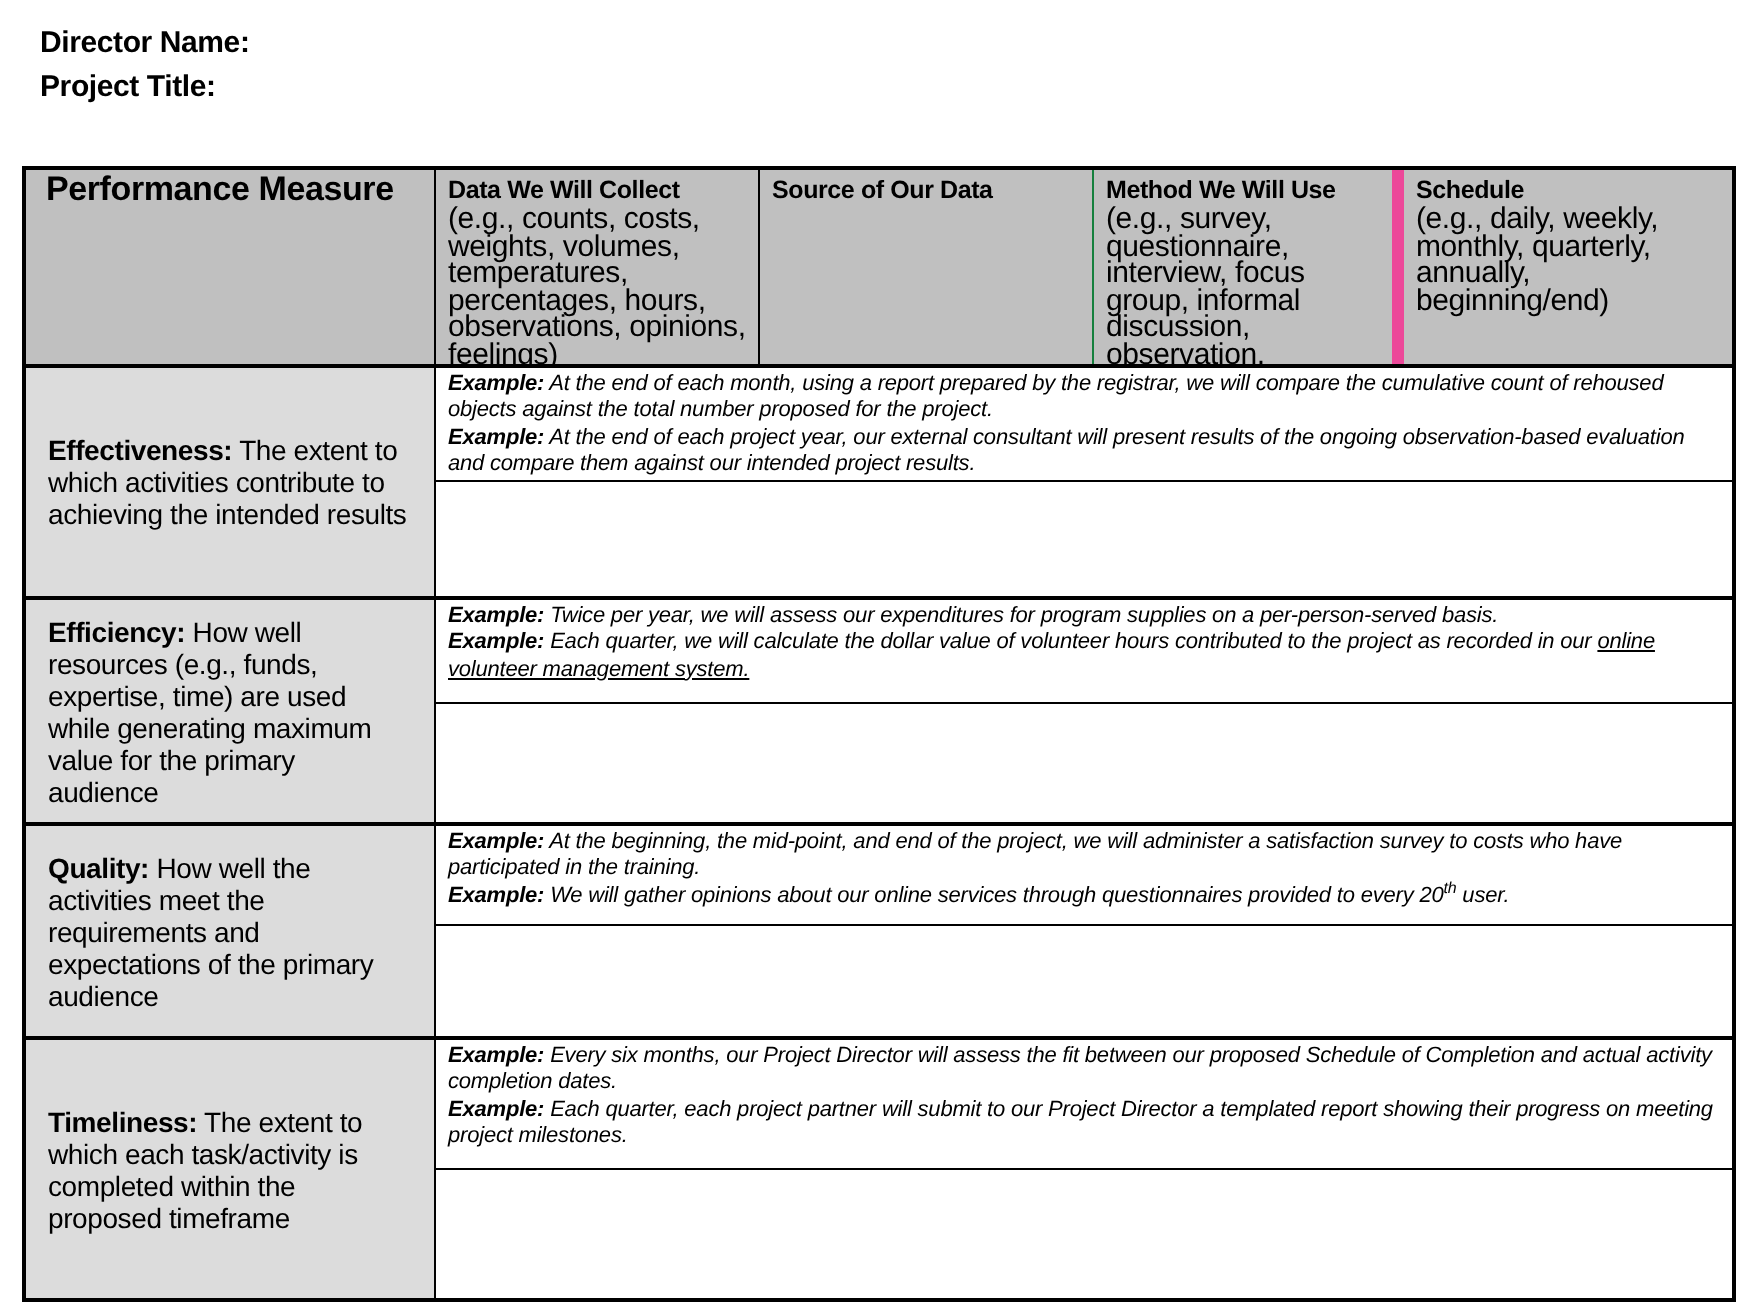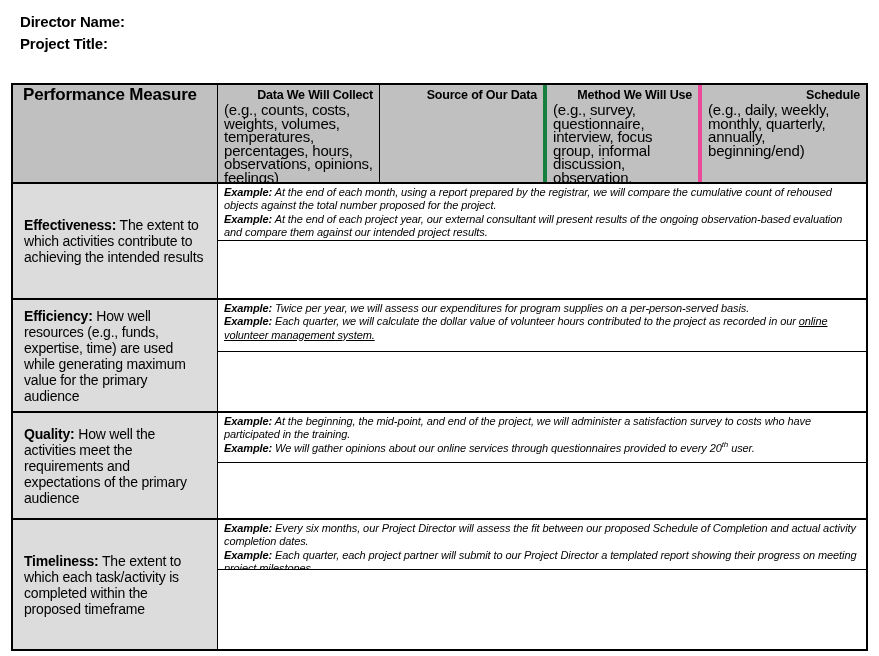--- a/index.html
+++ b/index.html
@@ -26,48 +26,48 @@
   }
   .trow { display: flex; width: 100%; }
   .header-row { height: 99px; border-bottom: 2px solid #000; background: #c0c0c0; }
   .row-1 { height: 116px; border-bottom: 2px solid #000; }
   .row-2 { height: 113px; border-bottom: 2px solid #000; }
   .row-3 { height: 107px; border-bottom: 2px solid #000; }
   .row-4 { height: 129px; }
 
   .c1 { width: 205px; border-right: 1px solid #000; }
   .c2 { width: 162px; border-right: 1px solid #000; }
-  .c3 { width: 167px; border-right: 4px solid #15803d; }
-  .c4 { width: 155px; border-right: 4px solid #ec4899; }
+  .c3 { width: 167px; border-right: 1px solid #15803d; }
+  .c4 { width: 155px; border-right: 6px solid #ec4899; }
   .c5 { flex: 1; }
 
   .pm-head {
     display: flex; 
     padding: 0 10px;
     font-weight: bold; font-size: 17px; letter-spacing: -0.2px;
   }
   .head-col { padding: 3px 6px 0 6px; }
-  .head-title { text-align: right; font-weight: bold; font-size: 12.5px; line-height: 15px; letter-spacing: -0.2px; }
+  .head-title { text-align: left; font-weight: bold; font-size: 12.5px; line-height: 15px; letter-spacing: -0.2px; }
   .head-hint { font-size: 15px; line-height: 13.6px; letter-spacing: -0.2px; }
 
   .label-cell {
     width: 205px; border-right: 1px solid #000;
     background: #dcdcdc;
     display: flex; align-items: center;
     padding: 0 10px;
   }
   .label-text { margin: 1px; font-size: 14px; line-height: 16px; letter-spacing: -0.2px; }
   .label-text b { font-weight: bold; }
 
   .right-cell { flex: 1; display: flex; flex-direction: column; background: #fff; align-items: flex-end; }
   .examples { border-bottom: 1px solid #000; padding: 2px 6px 0 6px; overflow: hidden; }
   .ex-h-1 { height: 57px; }
   .ex-h-2 { height: 52px; }
   .ex-h-3 { height: 50px; }
-  .ex-h-4 { height: 50px; }
+  .ex-h-4 { height: 65px; }
   .example { margin: 0; font-style: italic; font-size: 11px; line-height: 13.4px; letter-spacing: -0.1px; }
   .example b { font-weight: bold; }
   .entry { flex: 1; background: #fff; }
   .u-line { text-decoration: underline; }
   sup { font-size: 8px; line-height: 0; vertical-align: super; }
 </style>
 </head>
 <body>
 
 <div class="doc">

